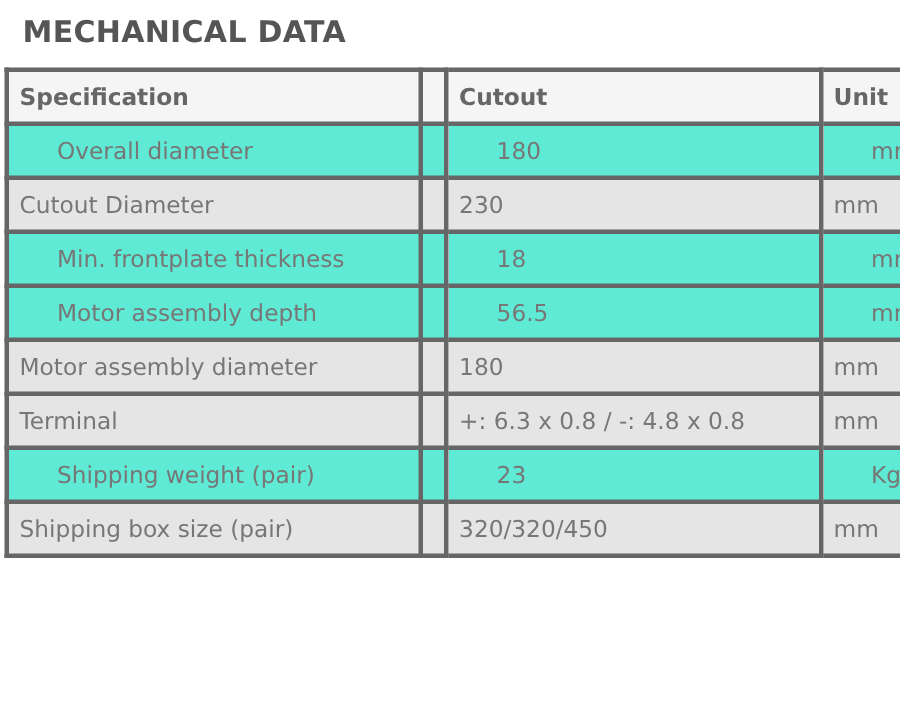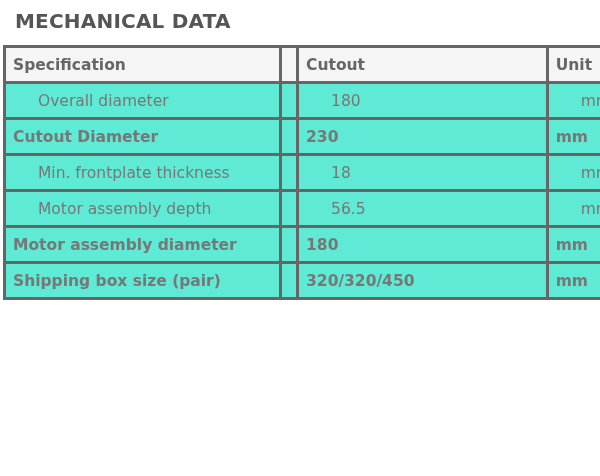--- a/index.html
+++ b/index.html
@@ -26,21 +26,21 @@
     padding: 0 7px;
     font-size: 15.5px;
     color: #777777;
     white-space: nowrap;
     overflow: hidden;
     font-family: "DejaVu Sans", "Liberation Sans", sans-serif;
     font-weight: normal;
     text-align: left;
   }
   table.spec th { font-weight: bold; color: #666666; background: #f5f5f5; }
-  table.spec tr.alt td { background: #5eead4; font-weight: bold; }
+  table.spec tr.alt td { background: #e5e5e5; }
   table.spec tr.plain td { background: #5eead4; padding-left: 32px; }
   .col-spec { width: 254px; }
   .col-gap { width: 16px; }
   .col-val { width: 230px; }
   .col-unit { width: 50px; }
   td.unit, th.unit { text-align: left; }
 </style>
 </head>
 <body>
 
@@ -86,19 +86,31 @@
       <td>56.5</td>
       <td class="unit">mm</td>
     </tr>
     <tr class="alt">
       <td>Motor assembly diameter</td>
       <td></td>
       <td>180</td>
       <td class="unit">mm</td>
     </tr>
     <tr class="alt">
+      <td>Terminal</td>
+      <td></td>
+      <td>+: 6.3 x 0.8 / -: 4.8 x 0.8</td>
+      <td class="unit">mm</td>
+    </tr>
+    <tr class="plain">
+      <td>Shipping weight (pair)</td>
+      <td></td>
+      <td>23</td>
+      <td class="unit">Kg</td>
+    </tr>
+    <tr class="alt">
       <td>Shipping box size (pair)</td>
       <td></td>
       <td>320/320/450</td>
       <td class="unit">mm</td>
     </tr>
   </tbody>
 </table>
 
 </body></html>

